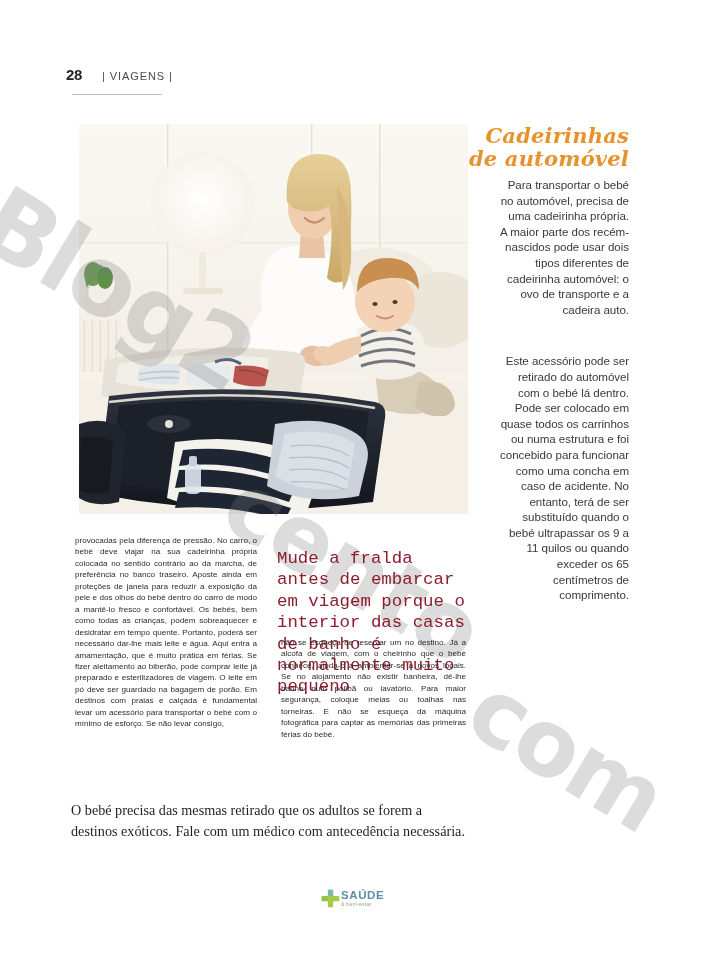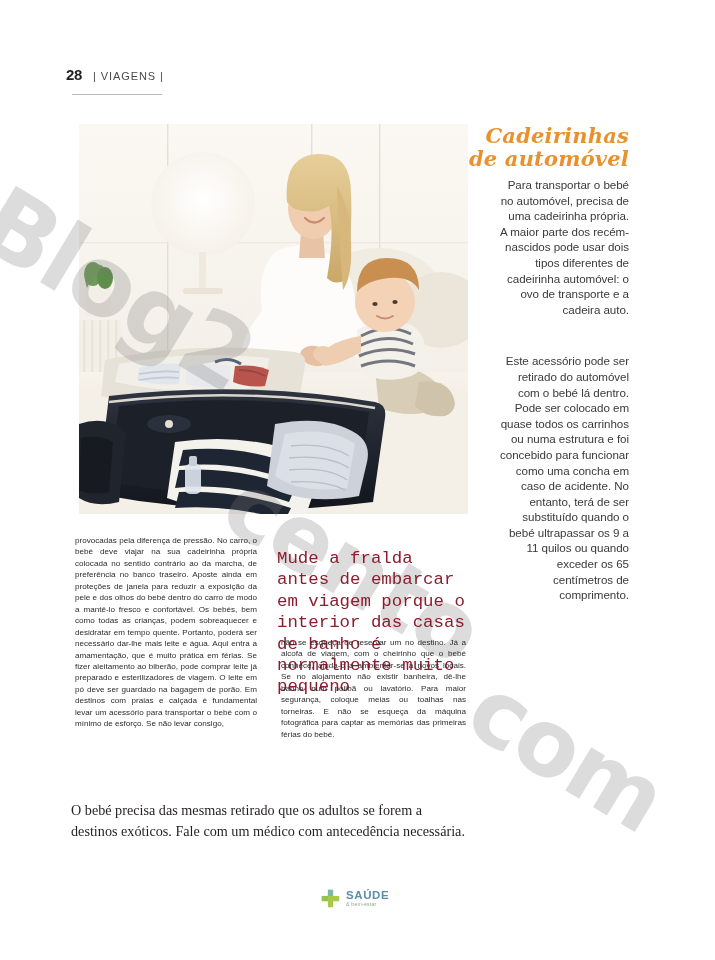--- a/index.html
+++ b/index.html
@@ -26,21 +26,21 @@
   .runhead {
     position: absolute;
     left: 66px;
     top: 66px;
     width: 410px;
     height: 30px;
   }
   .runhead-inner {
     display: flex;
     align-items: baseline;
-    gap: 11px;
+    gap: 20px;
   }
   .folio {
     font-family: "Liberation Sans", sans-serif;
     font-size: 15px;
     font-weight: bold;
     color: #231f20;
     letter-spacing: -0.3px;
   }
   .runhead-label {
     font-family: Liberation Sans, sans-serif;
@@ -178,21 +178,20 @@
   .sb-gap-1 { height: 20px; }
   .sb-gap-2 { height: 14px; }
 
   
   .footer-logo {
     position: absolute;
     left: 320px;
     top: 888px;
     display: flex;
     align-items: center;
-    gap: 5px;
     z-index: 6;
   }
   .logo-cross { width: 21px; height: 21px; display: block; }
   .logo-words { line-height: 1; }
   .logo-main {
     font-family: "Liberation Sans", sans-serif;
     font-size: 11.5px;
     font-weight: bold;
     color: #5b8fa8;
     letter-spacing: 0.6px;

